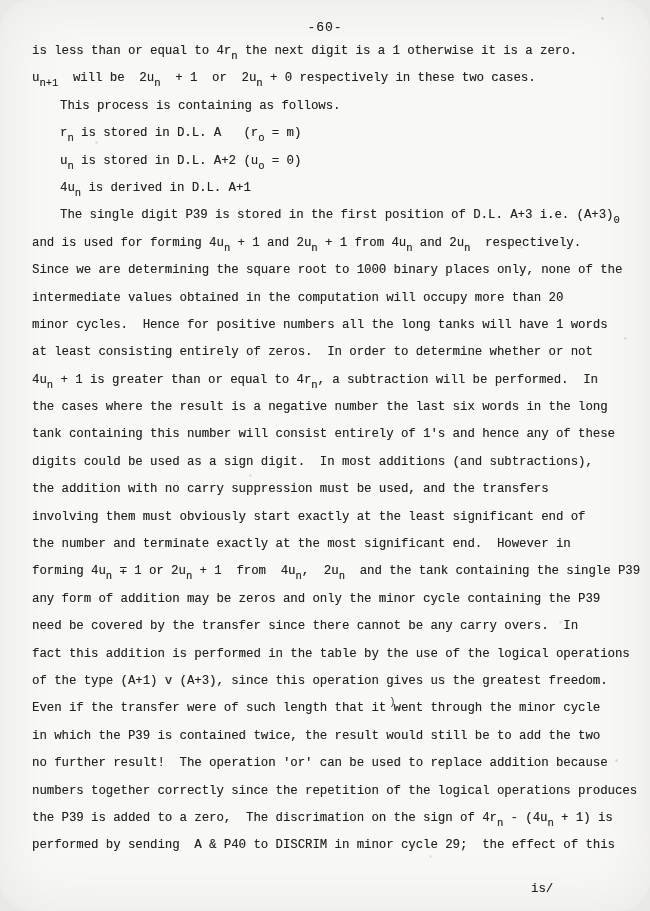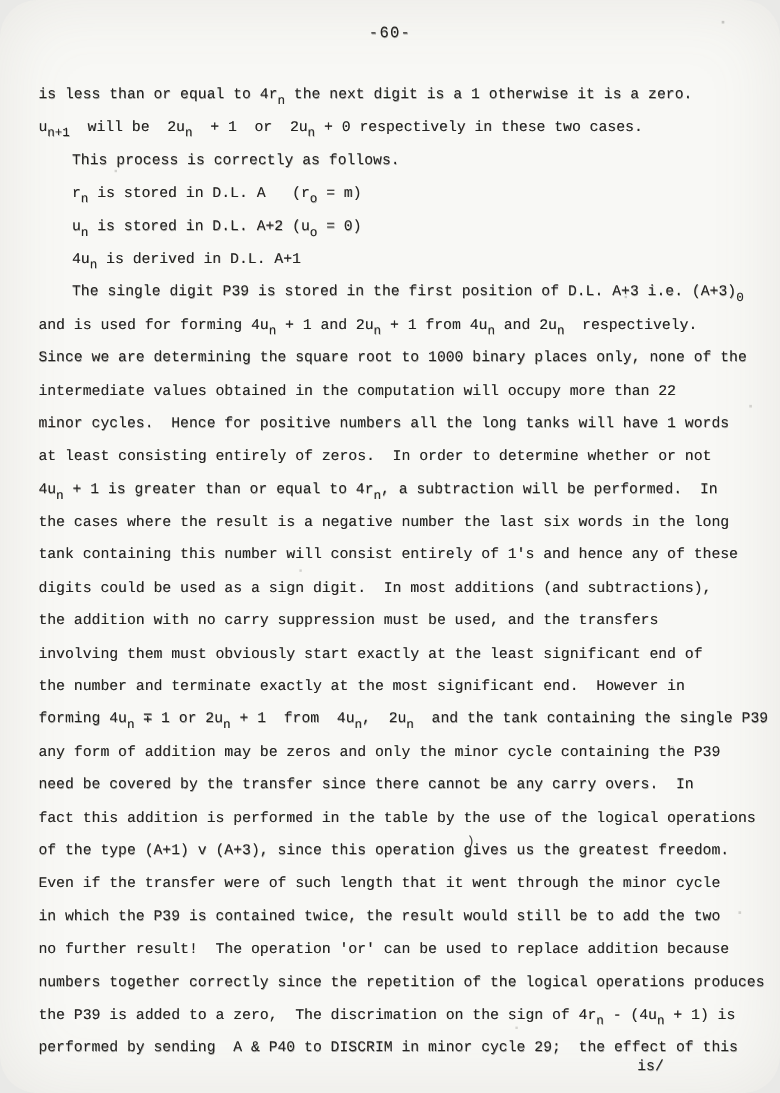--- a/index.html
+++ b/index.html
@@ -21,21 +21,21 @@
     position: absolute;
     top: 20px; left: 0;
     width: 100%;
     text-align: center;
     font-size: 13px;
     letter-spacing: 1px;
     text-shadow: 0.3px 0.3px 0 rgba(35,34,32,0.4);
   }
   .page-body {
     position: absolute;
-    top: 66px; left: 32px;
+    top: 38px; left: 32px;
     width: 600px;
   }
   .line {
     height: 27.4px;
     line-height: 27.4px;
     font-size: 12.3px;
     white-space: pre;
     text-shadow: 0.3px 0.3px 0 rgba(35,34,32,0.4);
   }
   .line.ind { padding-left: 28px; }
@@ -72,28 +72,28 @@
   }
 </style>
 </head>
 <body>
 
 <div class="page" style="--paper: #f8f8f5; --ink: #232220;">
   <div class="page-number">-60-</div>
   <div class="page-body">
       <div class="line">is less than or equal to 4r<sub>n</sub> the next digit is a 1 otherwise it is a zero.</div>
       <div class="line">u<sub>n+1</sub>  will be  2u<sub>n</sub>  + 1  or  2u<sub>n</sub> + 0 respectively in these two cases.</div>
-      <div class="line ind">This process is correctly as follows.</div>
+      <div class="line ind">This process is containing as follows.</div>
       <div class="line ind">r<sub>n</sub> is stored in D.L. A   (r<sub>o</sub> = m)</div>
       <div class="line ind">u<sub>n</sub> is stored in D.L. A+2 (u<sub>o</sub> = 0)</div>
       <div class="line ind">4u<sub>n</sub> is derived in D.L. A+1</div>
       <div class="line ind">The single digit P39 is stored in the first position of D.L. A+3 i.e. (A+3)<sub>0</sub></div>
       <div class="line">and is used for forming 4u<sub>n</sub> + 1 and 2u<sub>n</sub> + 1 from 4u<sub>n</sub> and 2u<sub>n</sub>  respectively.</div>
       <div class="line">Since we are determining the square root to 1000 binary places only, none of the</div>
-      <div class="line">intermediate values obtained in the computation will occupy more than 22</div>
+      <div class="line">intermediate values obtained in the computation will occupy more than 20</div>
       <div class="line">minor cycles.  Hence for positive numbers all the long tanks will have 1 words</div>
       <div class="line">at least consisting entirely of zeros.  In order to determine whether or not</div>
       <div class="line">4u<sub>n</sub> + 1 is greater than or equal to 4r<sub>n</sub>, a subtraction will be performed.  In</div>
       <div class="line">the cases where the result is a negative number the last six words in the long</div>
       <div class="line">tank containing this number will consist entirely of 1's and hence any of these</div>
       <div class="line">digits could be used as a sign digit.  In most additions (and subtractions),</div>
       <div class="line">the addition with no carry suppression must be used, and the transfers</div>
       <div class="line">involving them must obviously start exactly at the least significant end of</div>
       <div class="line">the number and terminate exactly at the most significant end.  However in</div>
       <div class="line">forming 4u<sub>n</sub> ∓ 1 or 2u<sub>n</sub> + 1  from  4u<sub>n</sub>,  2u<sub>n</sub>  and the tank containing the single P39</div>

